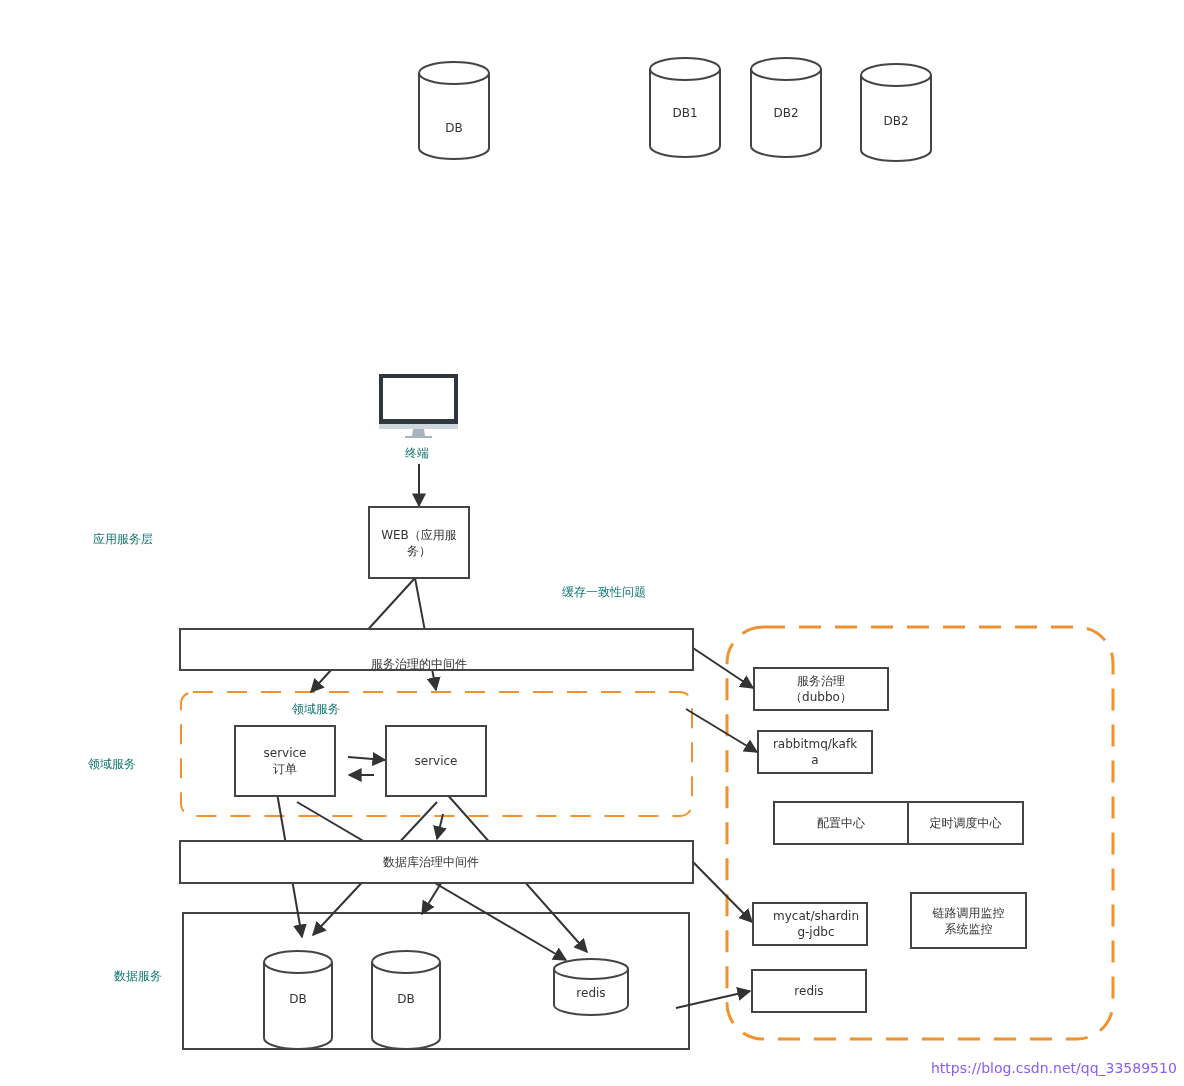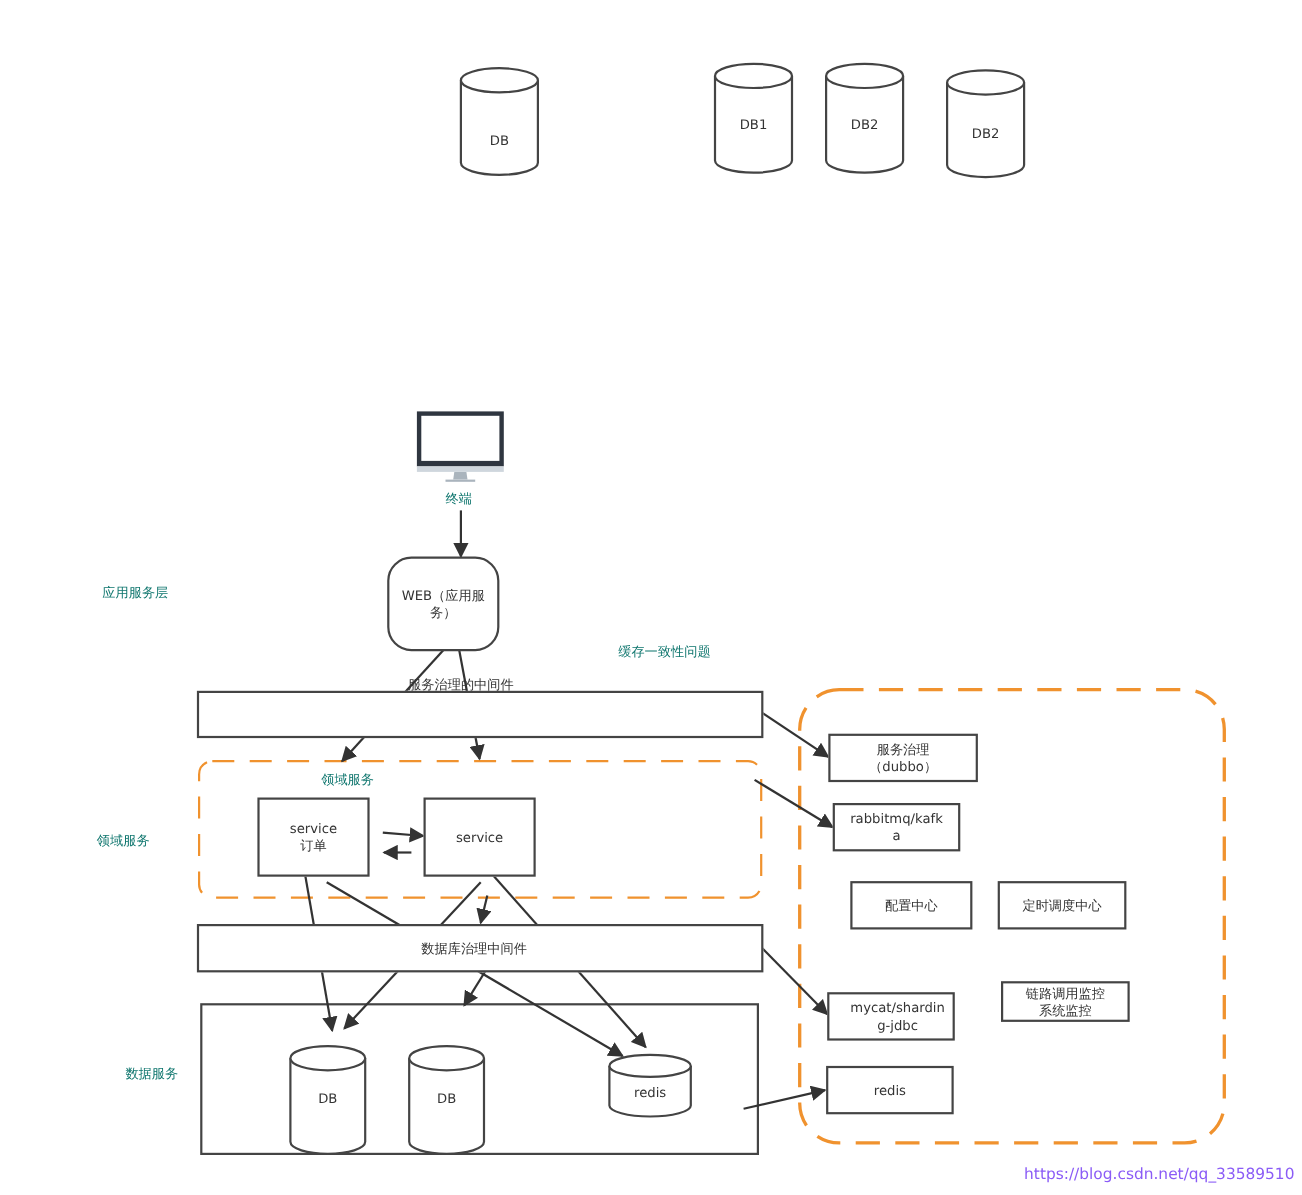--- a/index.html
+++ b/index.html
@@ -92,31 +92,31 @@
 <div class="cyl-label" style="left:650px; top:105px; width:70px;">DB1</div>
 <div class="cyl-label" style="left:751px; top:105px; width:70px;">DB2</div>
 <div class="cyl-label" style="left:861px; top:113px; width:70px;">DB2</div>
 
 <div class="lbl" style="left:405px; top:445px;">终端</div>
 
 <div class="lbl" style="left:93px; top:531px;">应用服务层</div>
 <div class="lbl" style="left:88px; top:756px;">领域服务</div>
 <div class="lbl" style="left:114px; top:968px;">数据服务</div>
 
-<div class="box" style="left:352px; top:506px; width:102px; height:86px;border-radius:22px;">
+<div class="box" style="left:368px; top:506px; width:102px; height:73px;">
   <div>
     <div>WEB（应用服</div>
     <div>务）</div>
   </div>
 </div>
 
 <div class="lbl" style="left:562px; top:584px;font-family:Liberation Serif, serif;">缓存一致性问题</div>
 
 <div class="bar" style="left:179px; top:628px; width:515px; height:43px;"></div>
-<div class="bar-label" style="left:371px; top:614px;">服务治理的中间件</div>
+<div class="bar-label" style="left:371px; top:656px;">服务治理的中间件</div>
 
 <div class="lbl" style="left:292px; top:701px;">领域服务</div>
 
 <div class="box" style="left:234px; top:725px; width:102px; height:72px;">
   <div>
     <div>service</div>
     <div>订单</div>
   </div>
 </div>
 <div class="box" style="left:385px; top:725px; width:102px; height:72px;">
@@ -135,33 +135,33 @@
     <div>服务治理</div>
     <div>（dubbo）</div>
   </div>
 </div>
 <div class="box" style="left:757px; top:730px; width:116px; height:44px;">
   <div>
     <div>rabbitmq/kafk</div>
     <div>a</div>
   </div>
 </div>
-<div class="box" style="left:773px; top:801px; width:111px; height:44px;justify-content:center;">
+<div class="box" style="left:773px; top:801px; width:136px; height:44px;justify-content:center;">
   <div>配置中心</div>
 </div>
 <div class="box" style="left:907px; top:801px; width:117px; height:44px;">
   <div>定时调度中心</div>
 </div>
 <div class="box" style="left:752px; top:902px; width:116px; height:44px;padding-left:12px;">
   <div>
     <div>mycat/shardin</div>
     <div>g-jdbc</div>
   </div>
 </div>
-<div class="box" style="left:910px; top:892px; width:117px; height:37px;">
+<div class="box" style="left:910px; top:892px; width:117px; height:57px;">
   <div>
     <div>链路调用监控</div>
     <div>系统监控</div>
   </div>
 </div>
 <div class="box" style="left:751px; top:969px; width:116px; height:44px;">
   <div>redis</div>
 </div>
 
 <div class="watermark" style="left:931px; top:1060px;">https://blog.csdn.net/qq_33589510</div>

